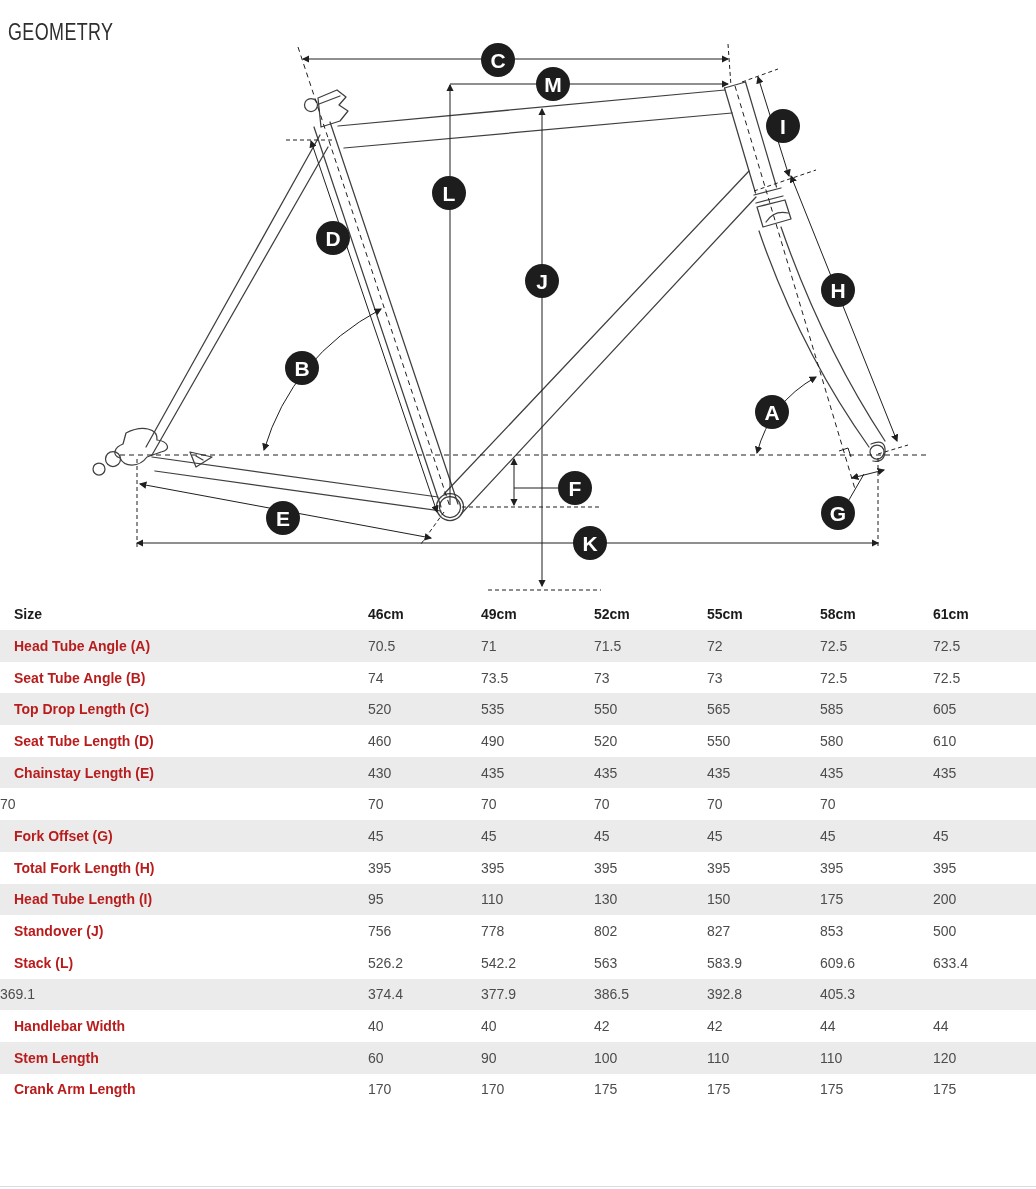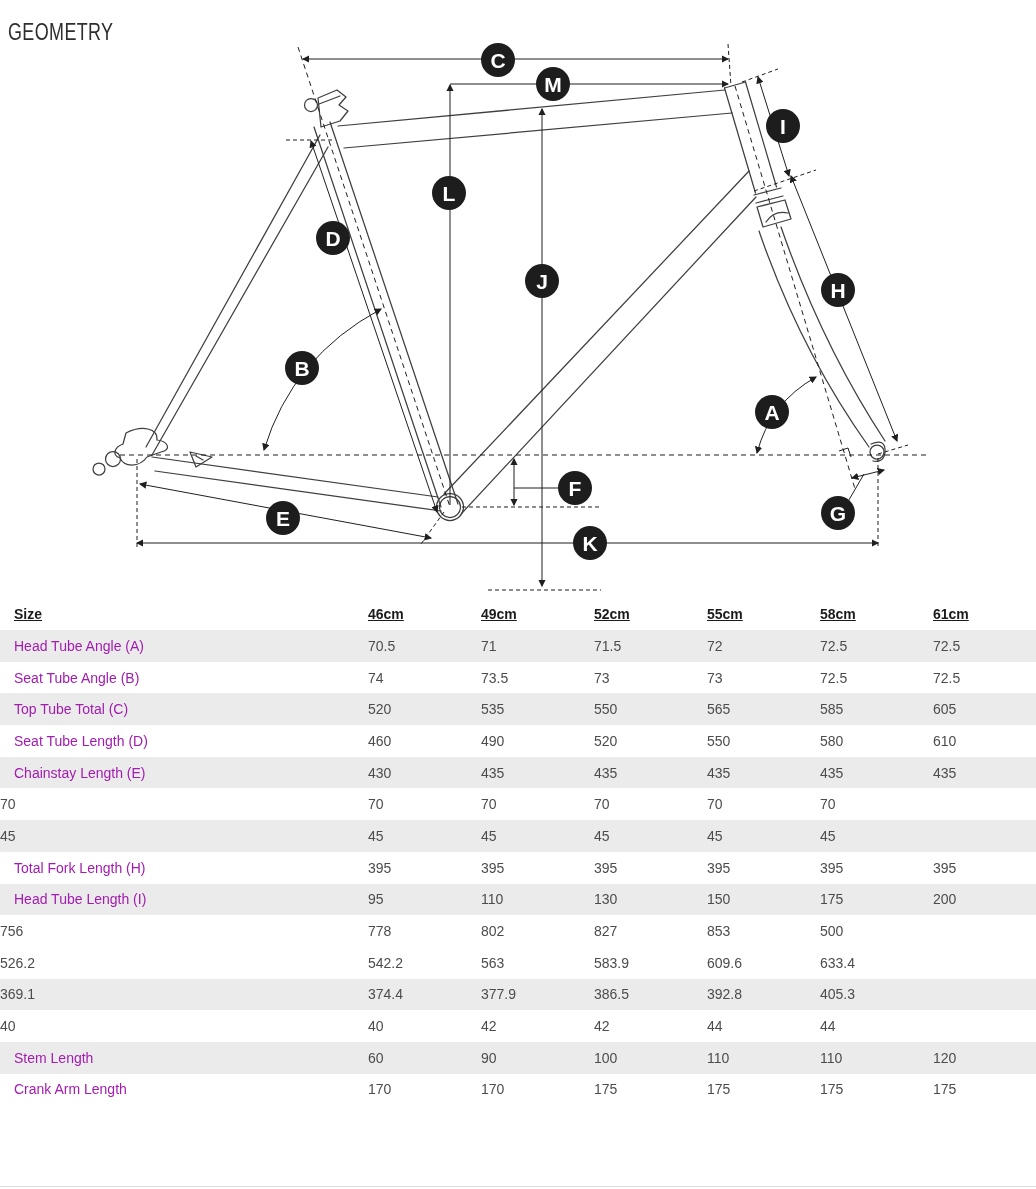--- a/index.html
+++ b/index.html
@@ -14,22 +14,22 @@
   .diagram{position:absolute;top:0;left:0;width:1036px;height:596px;}
   svg{display:block;}
   .frame path,.frame line,.frame circle{stroke:#3f3f3f;stroke-width:1.25;fill:none;stroke-linecap:round;stroke-linejoin:round;}
   .dims path,.dims line{stroke:#1f1f1f;stroke-width:1;fill:none;}
   .dash{stroke-dasharray:5 4;}
   .dash2{stroke-dasharray:4 3;}
   .dim-label circle{fill:#1d1d1d;stroke:none;}
   .dim-label text{font-family:"Liberation Sans",sans-serif;font-size:21px;font-weight:700;fill:#ffffff;text-anchor:middle;}
   .geo-table{position:absolute;top:597px;left:0;width:1036px;}
   .g-row{display:grid;grid-template-columns:368px 113px 113px 113px 113px 113px 1fr;align-items:center;height:31.7px;}
-  .g-head{height:33px;text-decoration:underline;}
-  .g-label{padding-left:14px;font-weight:400;font-size:14px;color:#a21caf;}
+  .g-head{height:33px;}
+  .g-label{padding-left:14px;font-weight:700;font-size:14px;color:#b91c1c;}
   .g-val{font-size:14px;color:#4c4c4c;}
   .g-head .g-val,.g-head .g-label{font-weight:700;color:#1b1b1b;}
   .alt{background:#ebebeb;}
   .bottom-rule{position:absolute;left:0;top:1186px;width:1036px;height:1px;background:#dcdcdc;}
 </style>
 </head>
 <body>
 
 <h1 class="title">GEOMETRY</h1>
 
@@ -199,21 +199,21 @@
       <div class="g-row">
         <div class="g-label">Seat Tube Angle (B)</div>
         <div class="g-val">74</div>
         <div class="g-val">73.5</div>
         <div class="g-val">73</div>
         <div class="g-val">73</div>
         <div class="g-val">72.5</div>
         <div class="g-val">72.5</div>
       </div>
       <div class="g-row alt">
-        <div class="g-label">Top Tube Total (C)</div>
+        <div class="g-label">Top Drop Length (C)</div>
         <div class="g-val">520</div>
         <div class="g-val">535</div>
         <div class="g-val">550</div>
         <div class="g-val">565</div>
         <div class="g-val">585</div>
         <div class="g-val">605</div>
       </div>
       <div class="g-row">
         <div class="g-label">Seat Tube Length (D)</div>
         <div class="g-val">460</div>
@@ -234,20 +234,21 @@
       </div>
       <div class="g-row">
         <div class="g-val">70</div>
         <div class="g-val">70</div>
         <div class="g-val">70</div>
         <div class="g-val">70</div>
         <div class="g-val">70</div>
         <div class="g-val">70</div>
       </div>
       <div class="g-row alt">
+        <div class="g-label">Fork Offset (G)</div>
         <div class="g-val">45</div>
         <div class="g-val">45</div>
         <div class="g-val">45</div>
         <div class="g-val">45</div>
         <div class="g-val">45</div>
         <div class="g-val">45</div>
       </div>
       <div class="g-row">
         <div class="g-label">Total Fork Length (H)</div>
         <div class="g-val">395</div>
@@ -260,44 +261,47 @@
       <div class="g-row alt">
         <div class="g-label">Head Tube Length (I)</div>
         <div class="g-val">95</div>
         <div class="g-val">110</div>
         <div class="g-val">130</div>
         <div class="g-val">150</div>
         <div class="g-val">175</div>
         <div class="g-val">200</div>
       </div>
       <div class="g-row">
+        <div class="g-label">Standover (J)</div>
         <div class="g-val">756</div>
         <div class="g-val">778</div>
         <div class="g-val">802</div>
         <div class="g-val">827</div>
         <div class="g-val">853</div>
         <div class="g-val">500</div>
       </div>
       <div class="g-row">
+        <div class="g-label">Stack (L)</div>
         <div class="g-val">526.2</div>
         <div class="g-val">542.2</div>
         <div class="g-val">563</div>
         <div class="g-val">583.9</div>
         <div class="g-val">609.6</div>
         <div class="g-val">633.4</div>
       </div>
       <div class="g-row alt">
         <div class="g-val">369.1</div>
         <div class="g-val">374.4</div>
         <div class="g-val">377.9</div>
         <div class="g-val">386.5</div>
         <div class="g-val">392.8</div>
         <div class="g-val">405.3</div>
       </div>
       <div class="g-row">
+        <div class="g-label">Handlebar Width</div>
         <div class="g-val">40</div>
         <div class="g-val">40</div>
         <div class="g-val">42</div>
         <div class="g-val">42</div>
         <div class="g-val">44</div>
         <div class="g-val">44</div>
       </div>
       <div class="g-row alt">
         <div class="g-label">Stem Length</div>
         <div class="g-val">60</div>

